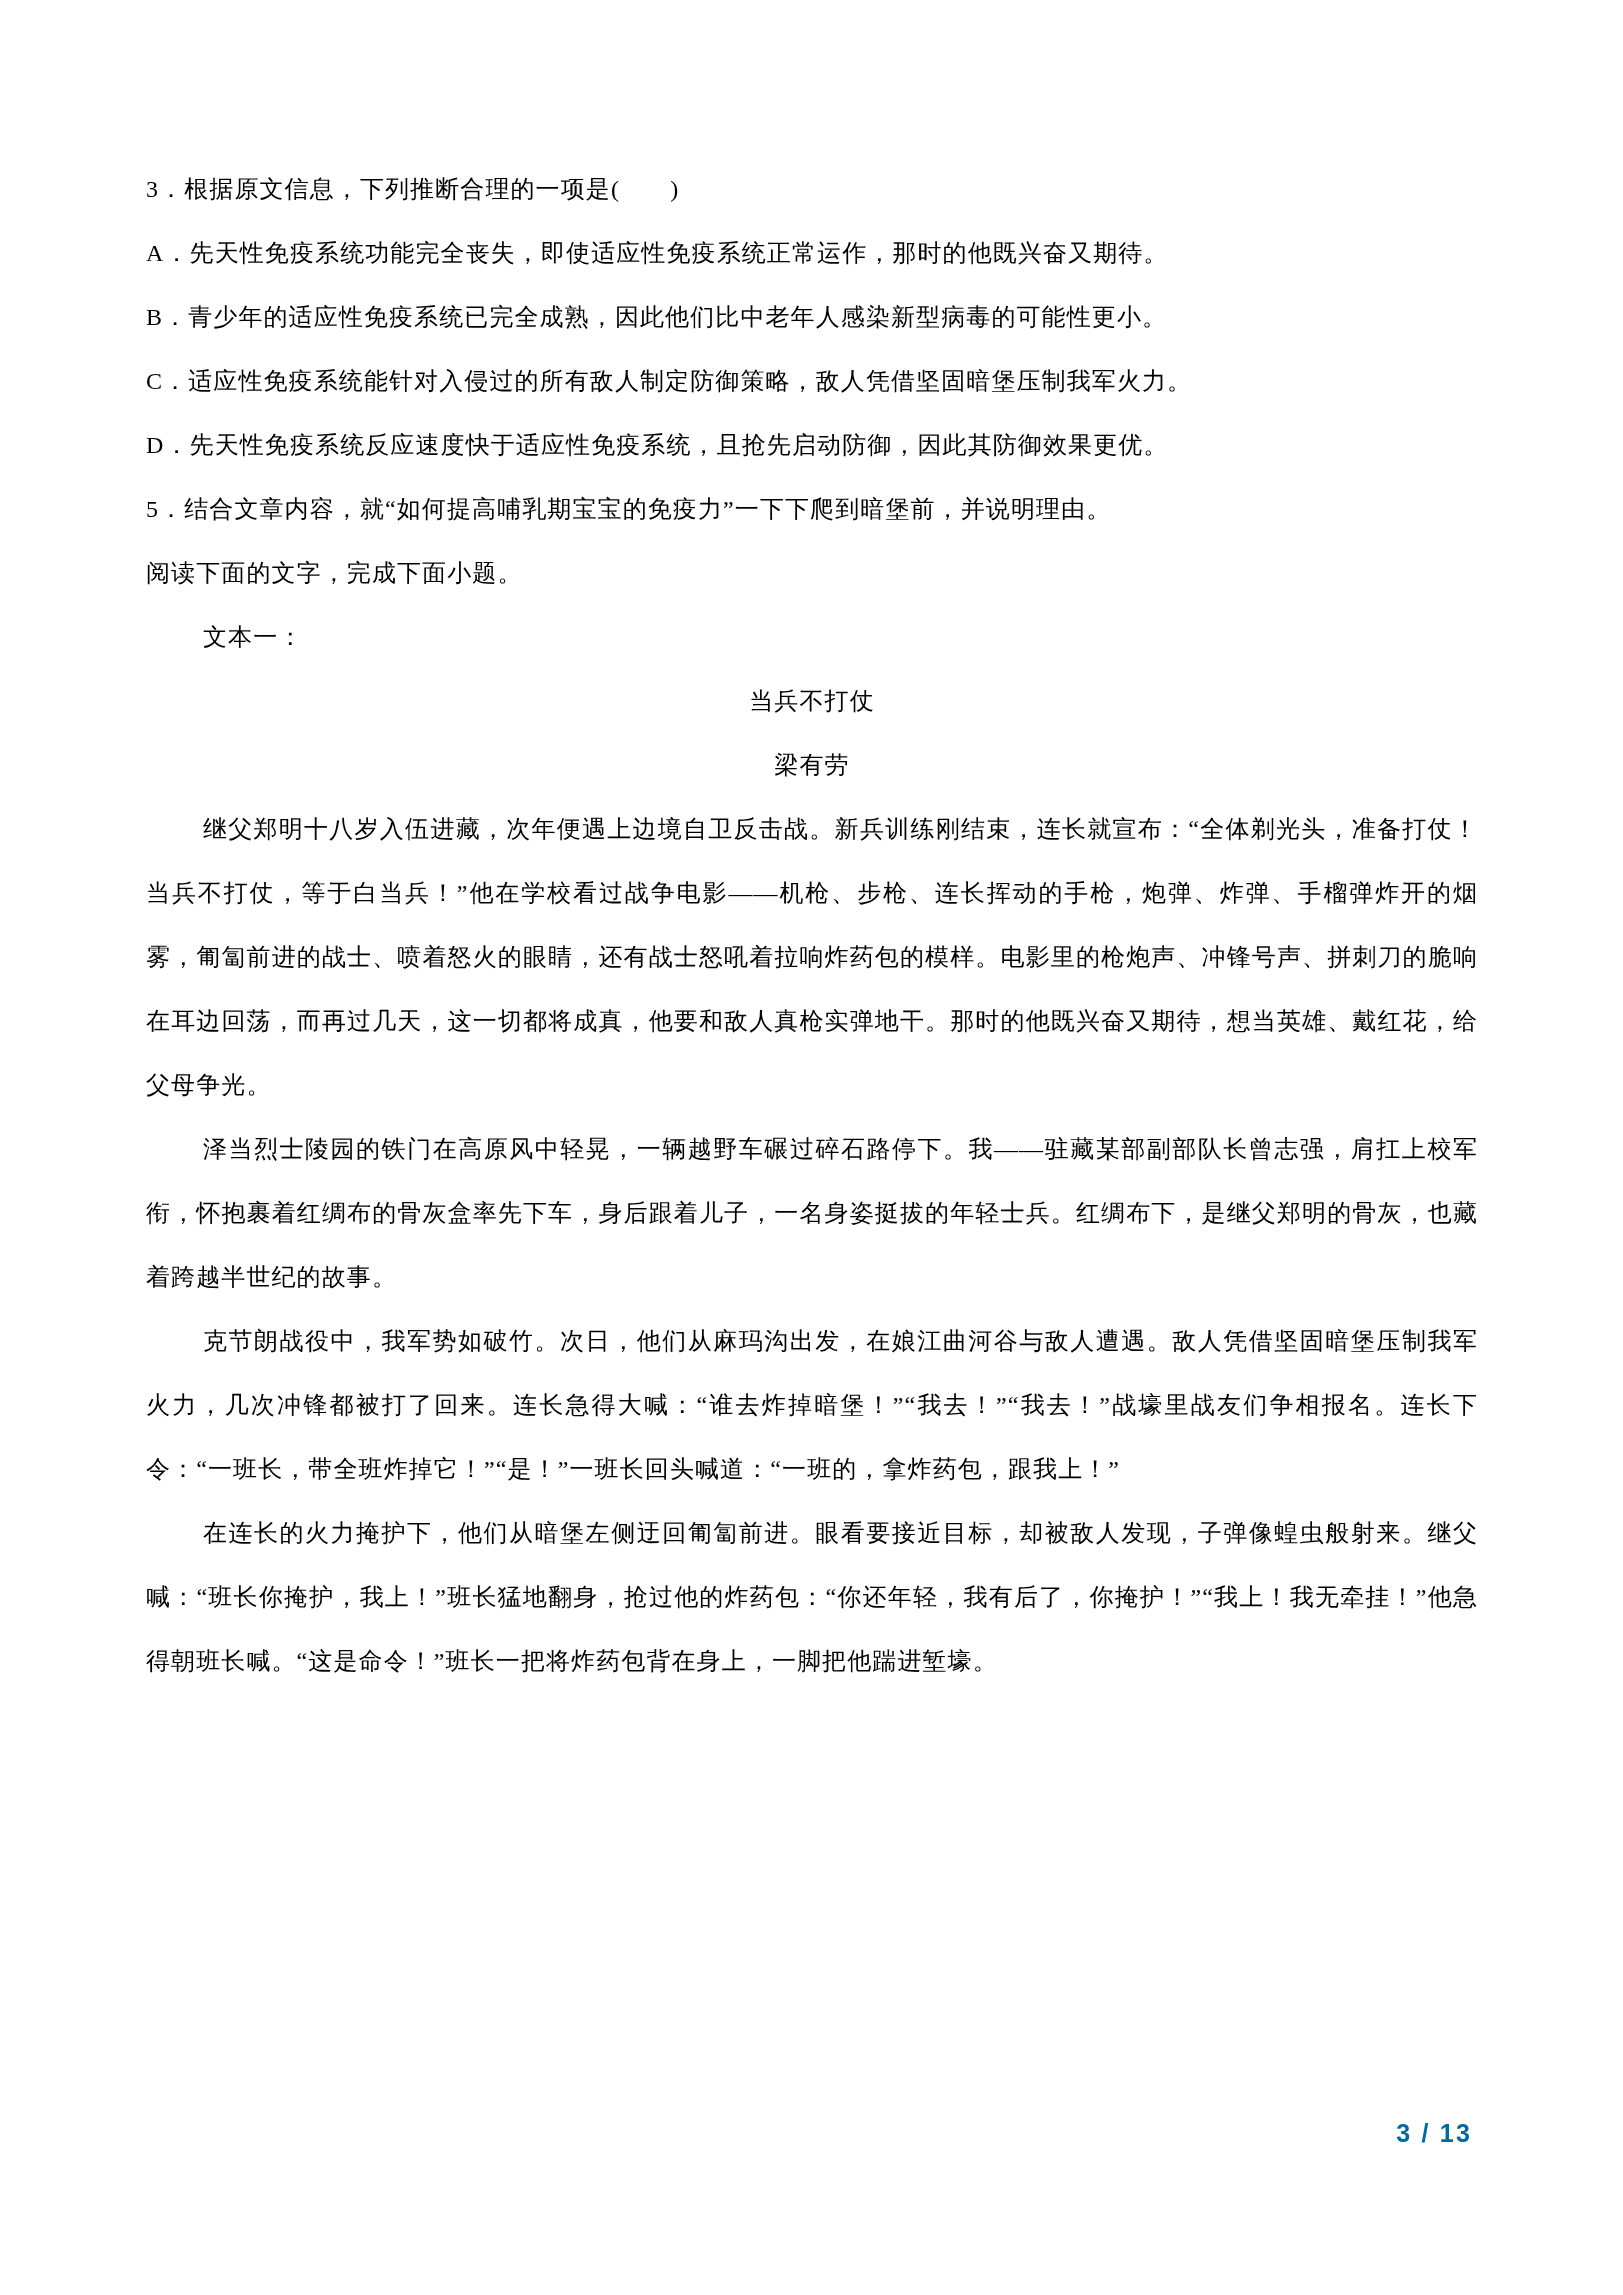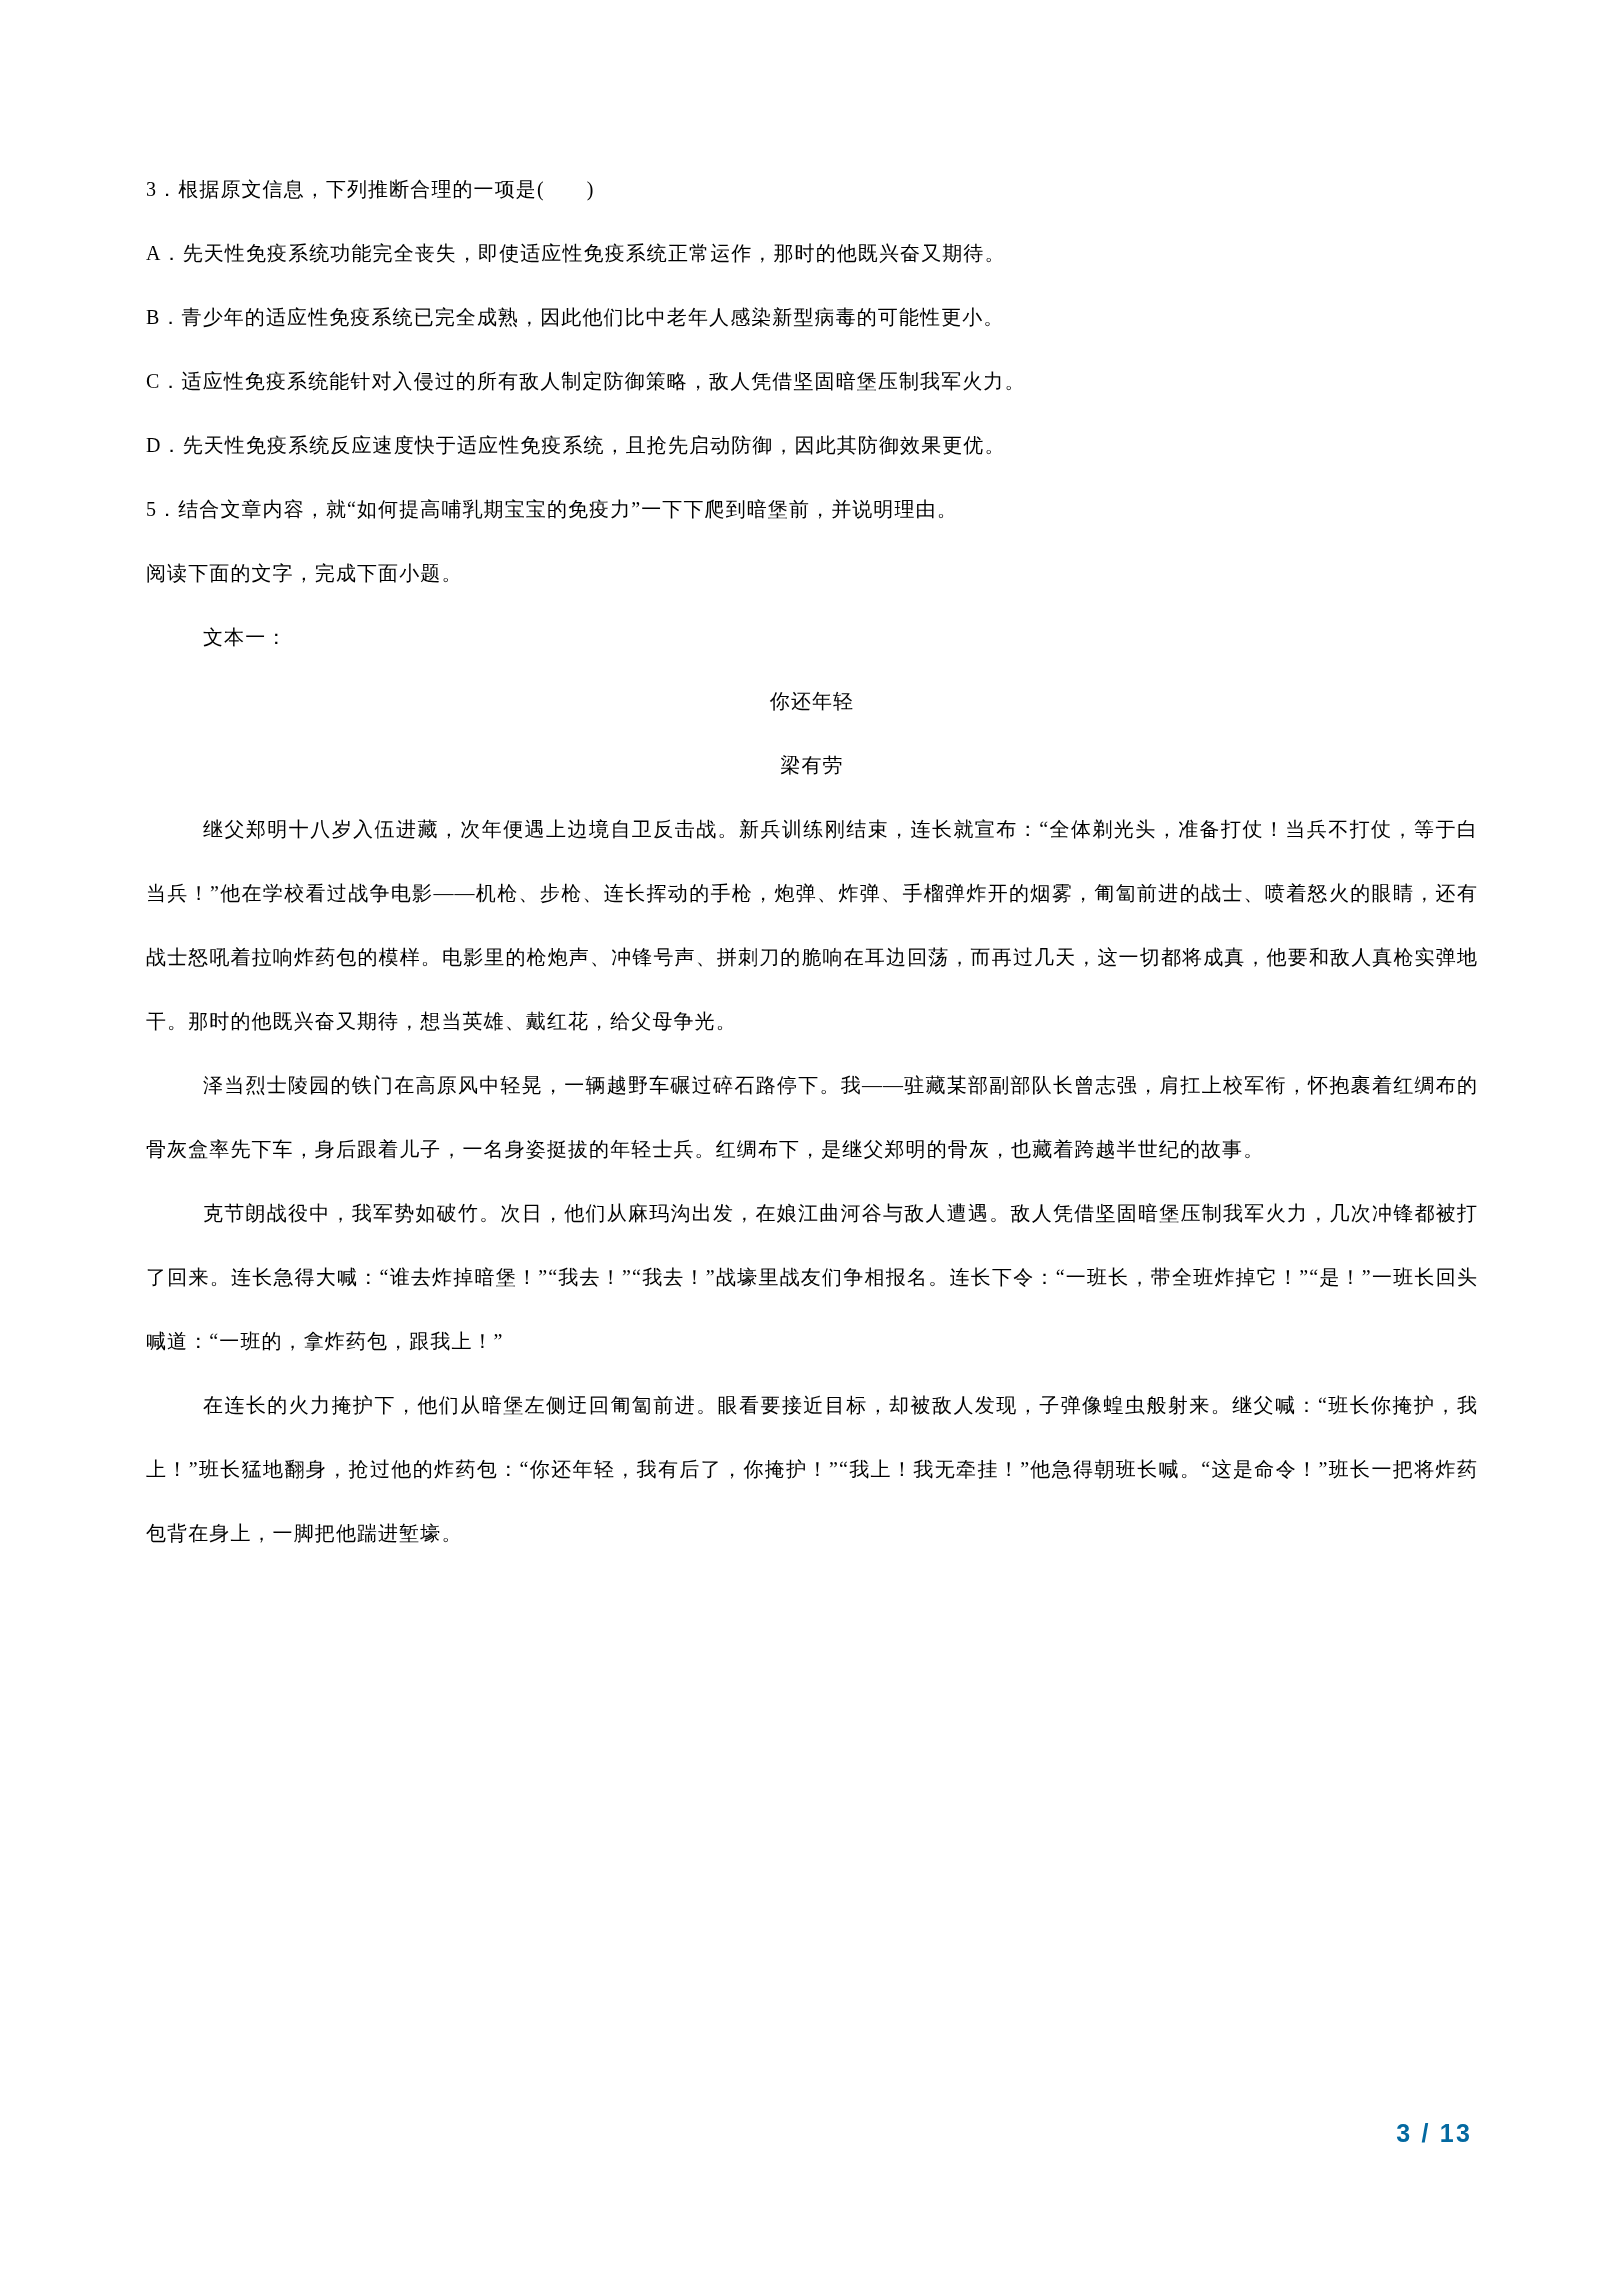--- a/index.html
+++ b/index.html
@@ -13,21 +13,21 @@
     position: relative;
     overflow: hidden;
     color: #000000;
     font-family: "Liberation Serif", serif;
   }
   .content {
     position: absolute;
     left: 146px;
     top: 157px;
     width: 1332px;
-    font-size: 20px;
+    font-size: 24px;
     line-height: 64px;
     text-align: justify;
     letter-spacing: 1.1px;
   }
   .content p {
     margin: 0;
     padding: 0;
   }
   .question-line { text-align: justify; }
   .option-line { padding-left: 53px; }
@@ -66,21 +66,21 @@
 
   <p class="option-line"><span>D．</span><span>先天性免疫系统反应速度快于适应性免疫系统，且抢先启动防御，因此其防御效果更优。</span></p>
 
 
   <p class="question-line"><span>5．</span><span>结合文章内容，就“如何提高哺乳期宝宝的免疫力”一下下爬到暗堡前，并说明理由。</span></p>
 
   <p class="question-line">阅读下面的文字，完成下面小题。</p>
 
   <p class="label-line">文本一：</p>
 
-  <p class="center-line">你还年轻</p>
+  <p class="center-line">当兵不打仗</p>
 
   <p class="center-line">梁有劳</p>
 
   <p class="para">继父郑明十八岁入伍进藏，次年便遇上边境自卫反击战。新兵训练刚结束，连长就宣布：“全体剃光头，准备打仗！当兵不打仗，等于白当兵！”他在学校看过战争电影——机枪、步枪、连长挥动的手枪，炮弹、炸弹、手榴弹炸开的烟雾，匍匐前进的战士、喷着怒火的眼睛，还有战士怒吼着拉响炸药包的模样。电影里的枪炮声、冲锋号声、拼刺刀的脆响在耳边回荡，而再过几天，这一切都将成真，他要和敌人真枪实弹地干。那时的他既兴奋又期待，想当英雄、戴红花，给父母争光。</p>
   <p class="para">泽当烈士陵园的铁门在高原风中轻晃，一辆越野车碾过碎石路停下。我——驻藏某部副部队长曾志强，肩扛上校军衔，怀抱裹着红绸布的骨灰盒率先下车，身后跟着儿子，一名身姿挺拔的年轻士兵。红绸布下，是继父郑明的骨灰，也藏着跨越半世纪的故事。</p>
   <p class="para">克节朗战役中，我军势如破竹。次日，他们从麻玛沟出发，在娘江曲河谷与敌人遭遇。敌人凭借坚固暗堡压制我军火力，几次冲锋都被打了回来。连长急得大喊：“谁去炸掉暗堡！”“我去！”“我去！”战壕里战友们争相报名。连长下令：“一班长，带全班炸掉它！”“是！”一班长回头喊道：“一班的，拿炸药包，跟我上！”</p>
   <p class="para">在连长的火力掩护下，他们从暗堡左侧迂回匍匐前进。眼看要接近目标，却被敌人发现，子弹像蝗虫般射来。继父喊：“班长你掩护，我上！”班长猛地翻身，抢过他的炸药包：“你还年轻，我有后了，你掩护！”“我上！我无牵挂！”他急得朝班长喊。“这是命令！”班长一把将炸药包背在身上，一脚把他踹进堑壕。</p>
 
 </div>
 

